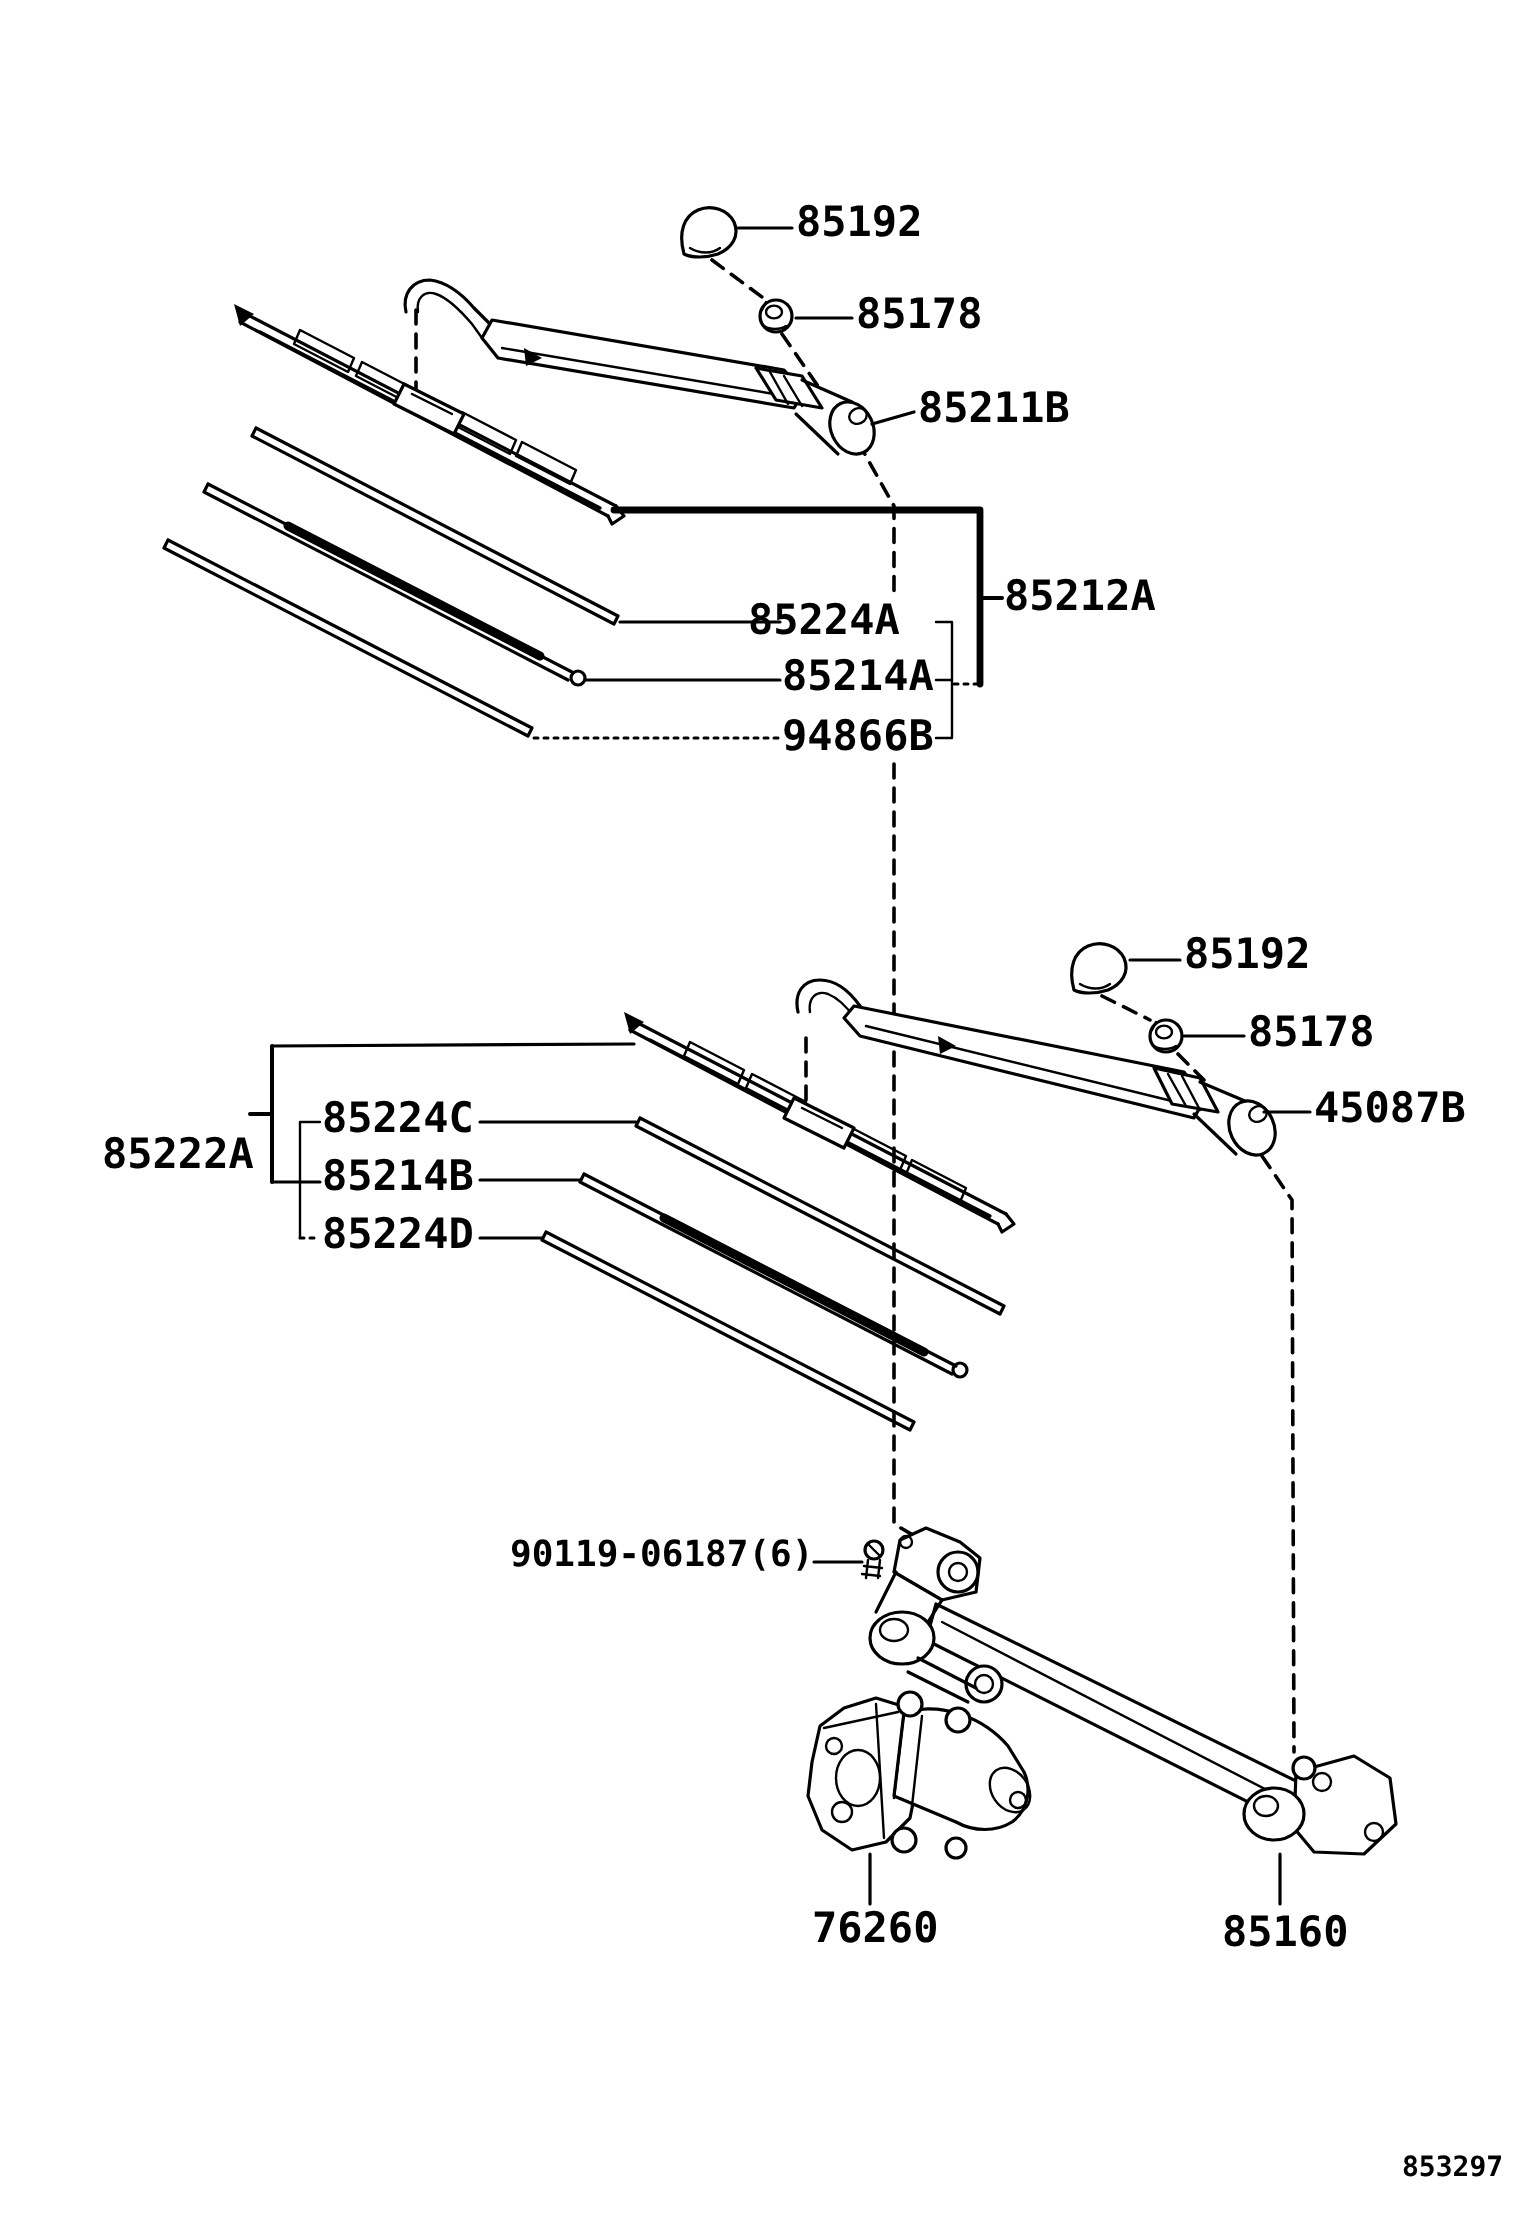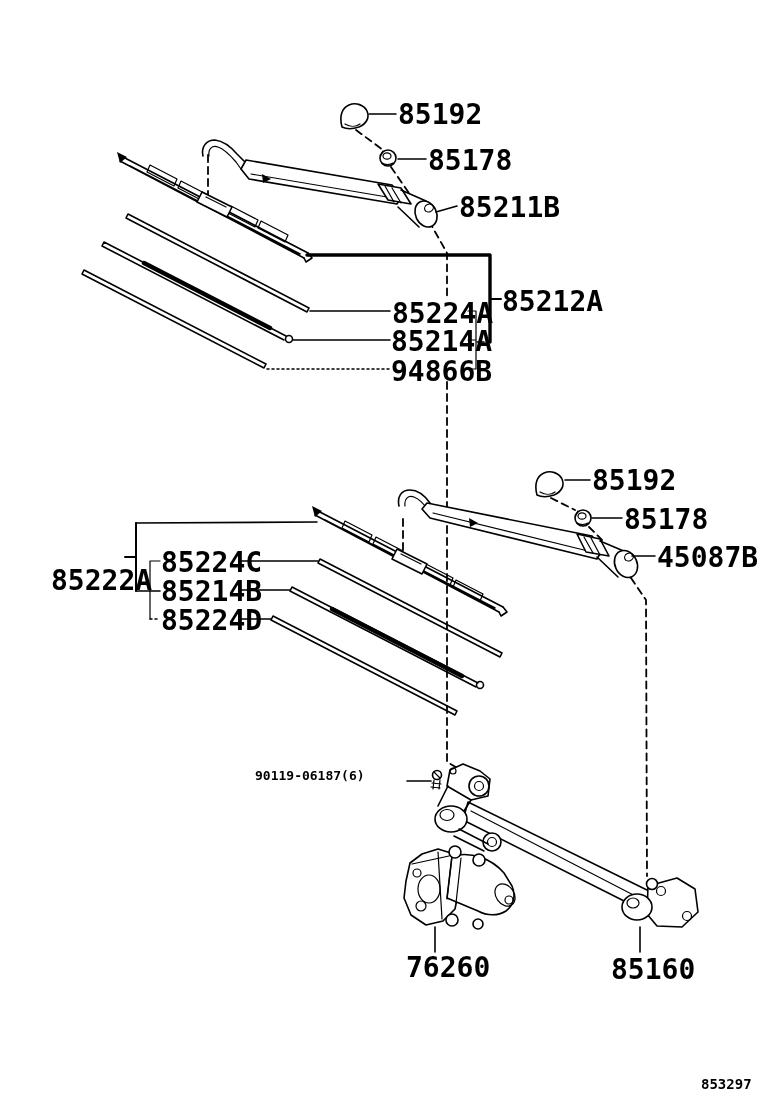--- a/index.html
+++ b/index.html
@@ -1,21 +1,21 @@
 <!DOCTYPE html>
 <html style="--ink: #000000; --paper: #ffffff;"><head>
 <meta charset="utf-8">
 <style>
   html,body{margin:0;padding:0;background:var(--paper,#fff);}
   .stage{position:relative;width:760px;height:1112px;background:var(--paper,#fff);overflow:hidden;
          font-family:"DejaVu Sans Mono","Liberation Mono",monospace;}
   .stage svg{position:absolute;left:0;top:0;}
-  .lbl{position:absolute;font-weight:bold;font-size:28px;line-height:1;white-space:nowrap;
+  .lbl{position:absolute;font-weight:bold;font-size:21px;line-height:1;white-space:nowrap;
        color:var(--ink,#000);letter-spacing:0;}
-  .lbl.small{font-size:13px;text-align:center;}
+  .lbl.small{font-size:18px;text-align:center;}
   .lbl.tiny{font-size:14px;text-align:center;}
   
   .k{stroke:var(--ink,#000);fill:none;stroke-width:1.6;stroke-linecap:round;stroke-linejoin:round;}
   .w{stroke:var(--ink,#000);fill:var(--paper,#fff);stroke-width:1.6;stroke-linejoin:round;}
   .thin{stroke-width:1.2;}
   .thick{stroke-width:3.4;}
   .med{stroke-width:2;}
   .dash{stroke-dasharray:7 5;stroke-width:1.8;}
   .dot{stroke-dasharray:2 3;stroke-width:1.5;}
   .band{stroke-width:4.5;}
@@ -189,21 +189,21 @@
       <circle class="w" cx="437" cy="775" r="4.5"></circle>
       <path class="k thin" d="M434,772 L440,778 M434,780 L433,789 M440,780 L439,789 M432,783 L441,784 M431,787 L440,788"></path>
       <path class="k" d="M407,781 L431,781"></path>
     </g>
   </svg>
 
   <div class="lbl" style="left:398px;top:101px">85192</div>
   <div class="lbl" style="left:428px;top:147px">85178</div>
   <div class="lbl" style="left:459px;top:194px">85211B</div>
   <div class="lbl" style="left:502px;top:288px">85212A</div>
-  <div class="lbl" style="left:392px;top:300px">85224A</div>
+  <div class="lbl" style="left:374px;top:300px">85224A</div>
   <div class="lbl" style="left:391px;top:328px">85214A</div>
   <div class="lbl" style="left:391px;top:358px">94866B</div>
 
   <div class="lbl" style="left:51px;top:567px">85222A</div>
   <div class="lbl" style="left:161px;top:549px">85224C</div>
   <div class="lbl" style="left:161px;top:578px">85214B</div>
   <div class="lbl" style="left:161px;top:607px">85224D</div>
   <div class="lbl" style="left:592px;top:467px">85192</div>
   <div class="lbl" style="left:624px;top:506px">85178</div>
   <div class="lbl" style="left:657px;top:544px">45087B</div>

